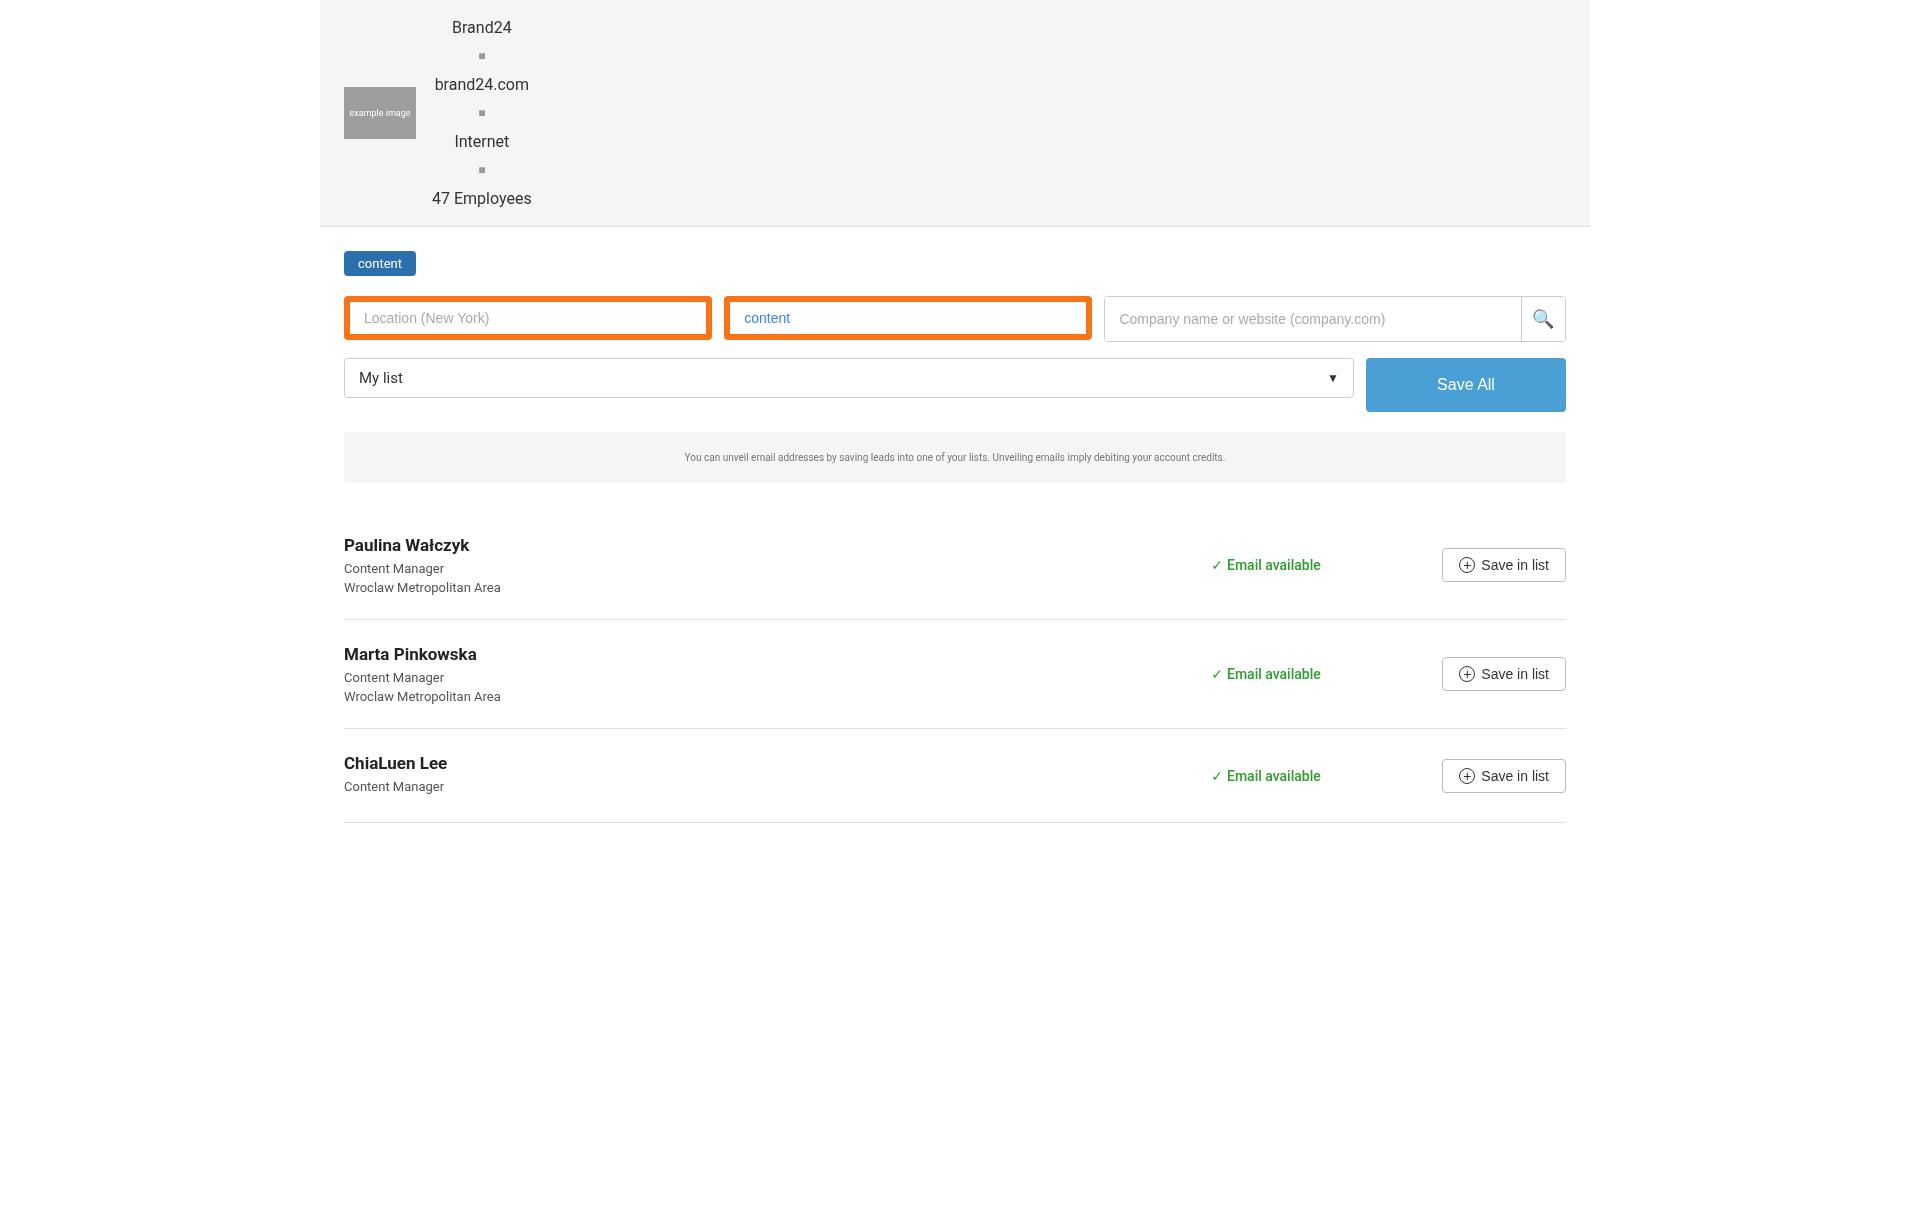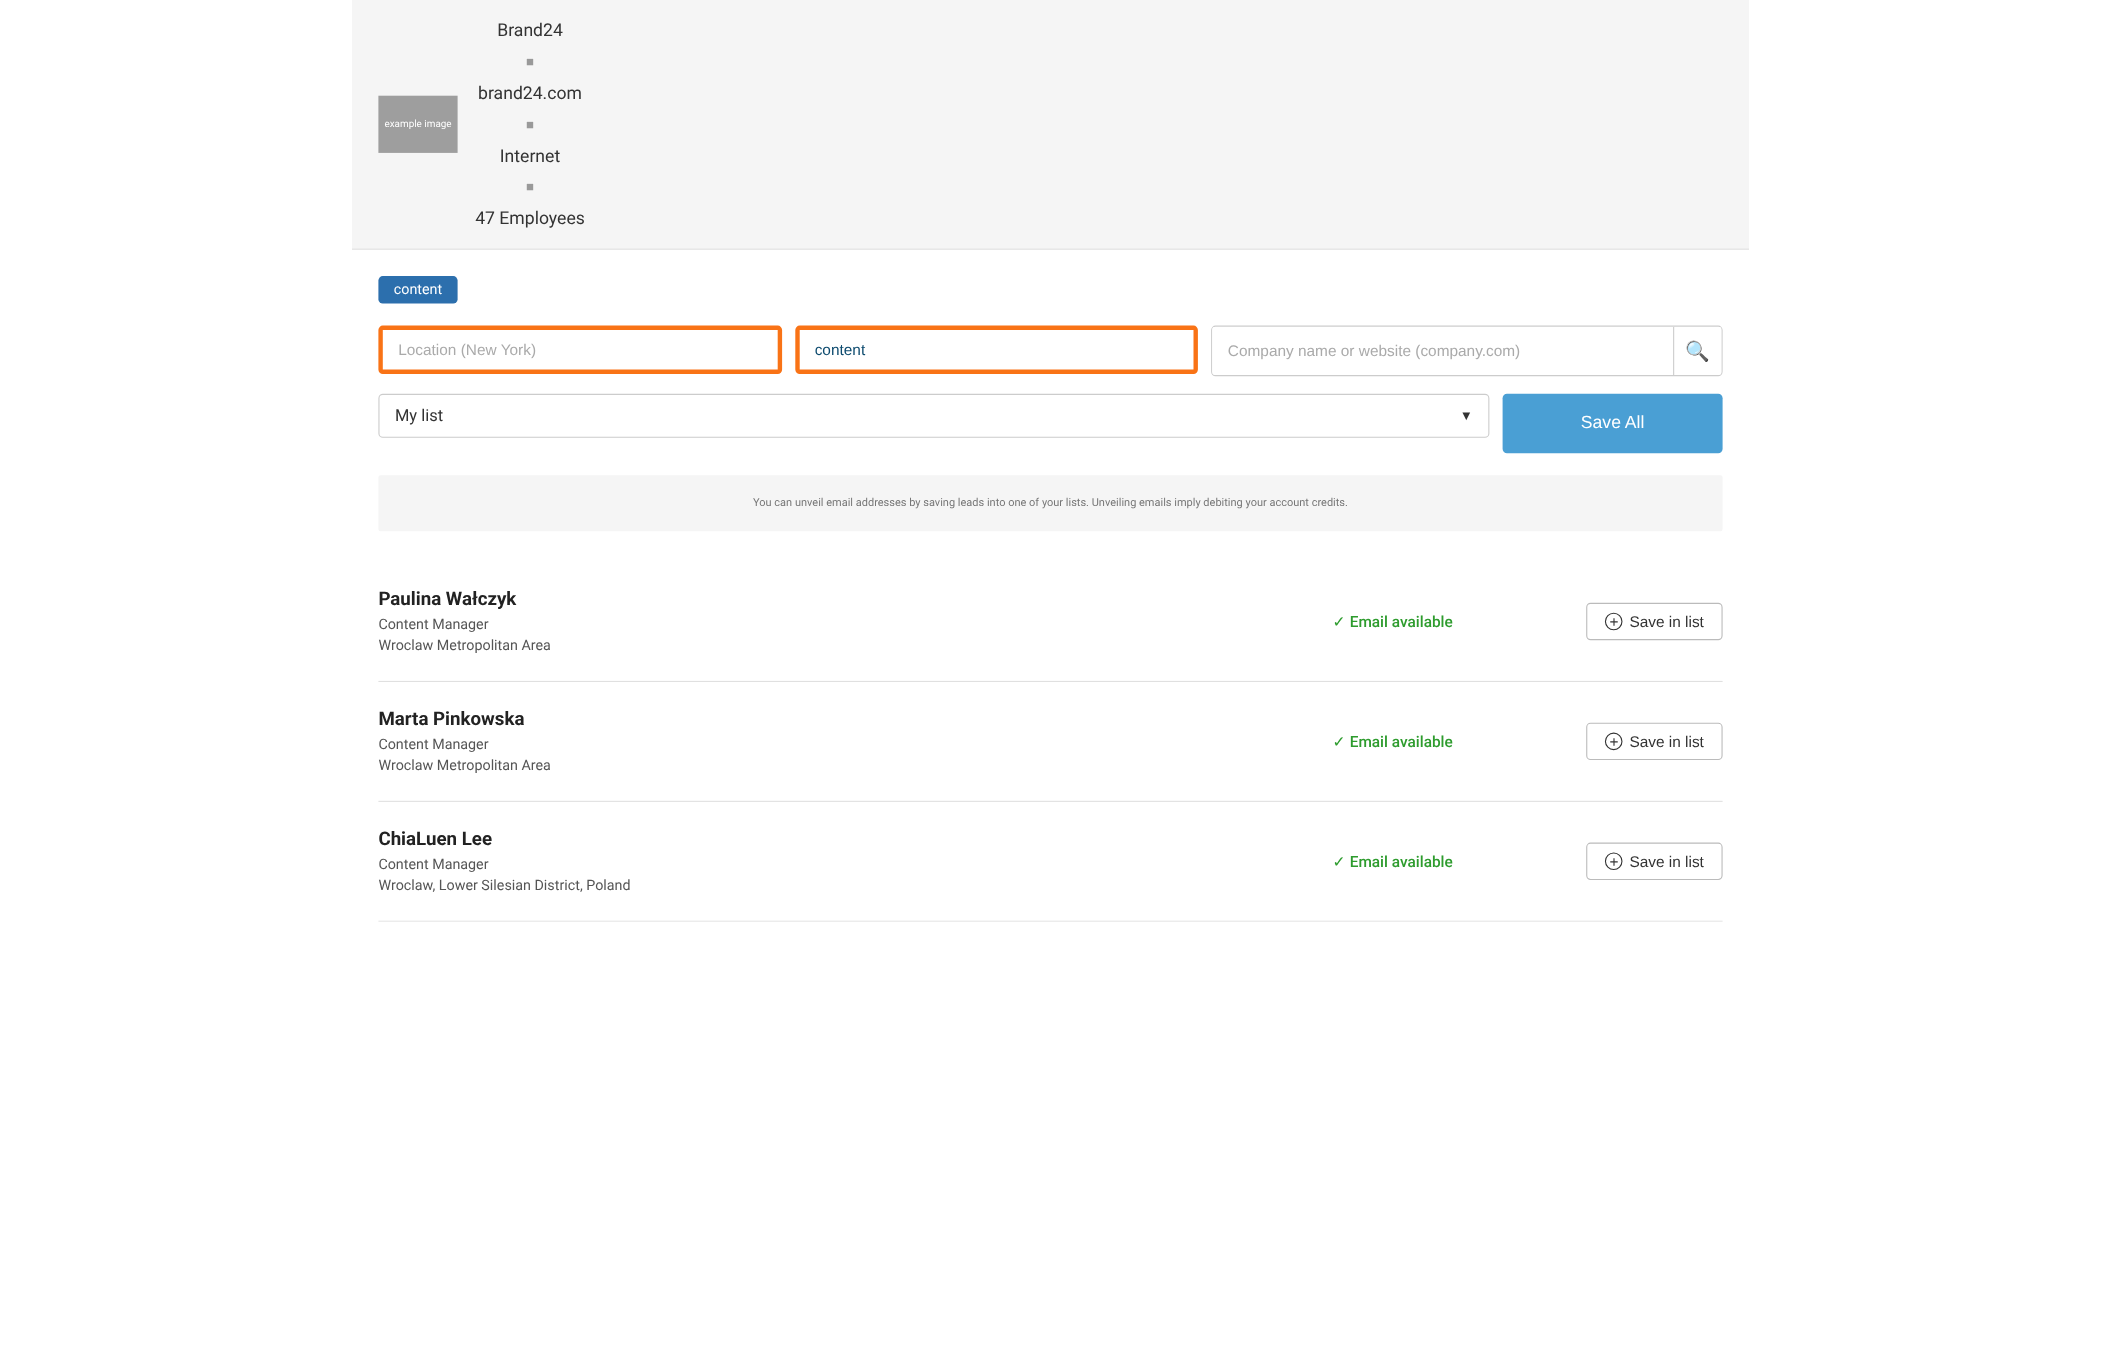--- a/index.html
+++ b/index.html
@@ -77,24 +77,24 @@
     .search-row {
       display: flex;
       gap: 12px;
       margin-bottom: 16px;
     }
 
     .search-input {
       flex: 1;
       height: 44px;
       padding: 0 14px;
-      border: 4px solid #f97316;
-      border-radius: 4px;
-      font-size: 14px;
-      color: #0c4a6e;
+      border: 6px solid #f97316;
+      border-radius: 4px;
+      font-size: 14px;
+      color: #3b82f6;
       outline: none;
     }
 
     .search-input::placeholder {
       color: #aaa;
     }
 
     .search-input-company-wrapper {
       flex: 1.4;
       display: flex;
@@ -352,21 +352,20 @@
         <button class="save-in-list-btn">
           <span class="plus-icon">+</span>
           <span>Save in list</span>
         </button>
       </div>
     </div>
       <div class="lead-item">
       <div class="lead-info">
         <div class="lead-name">ChiaLuen Lee</div>
         <div class="lead-title">Content Manager</div>
-        <div class="lead-location">Wroclaw, Lower Silesian District, Poland</div>
       </div>
       <div class="lead-email-status">
         <span class="email-available">
           <span class="email-check">✓</span>Email available
         </span>
       </div>
       <div class="lead-action">
         <button class="save-in-list-btn">
           <span class="plus-icon">+</span>
           <span>Save in list</span>

